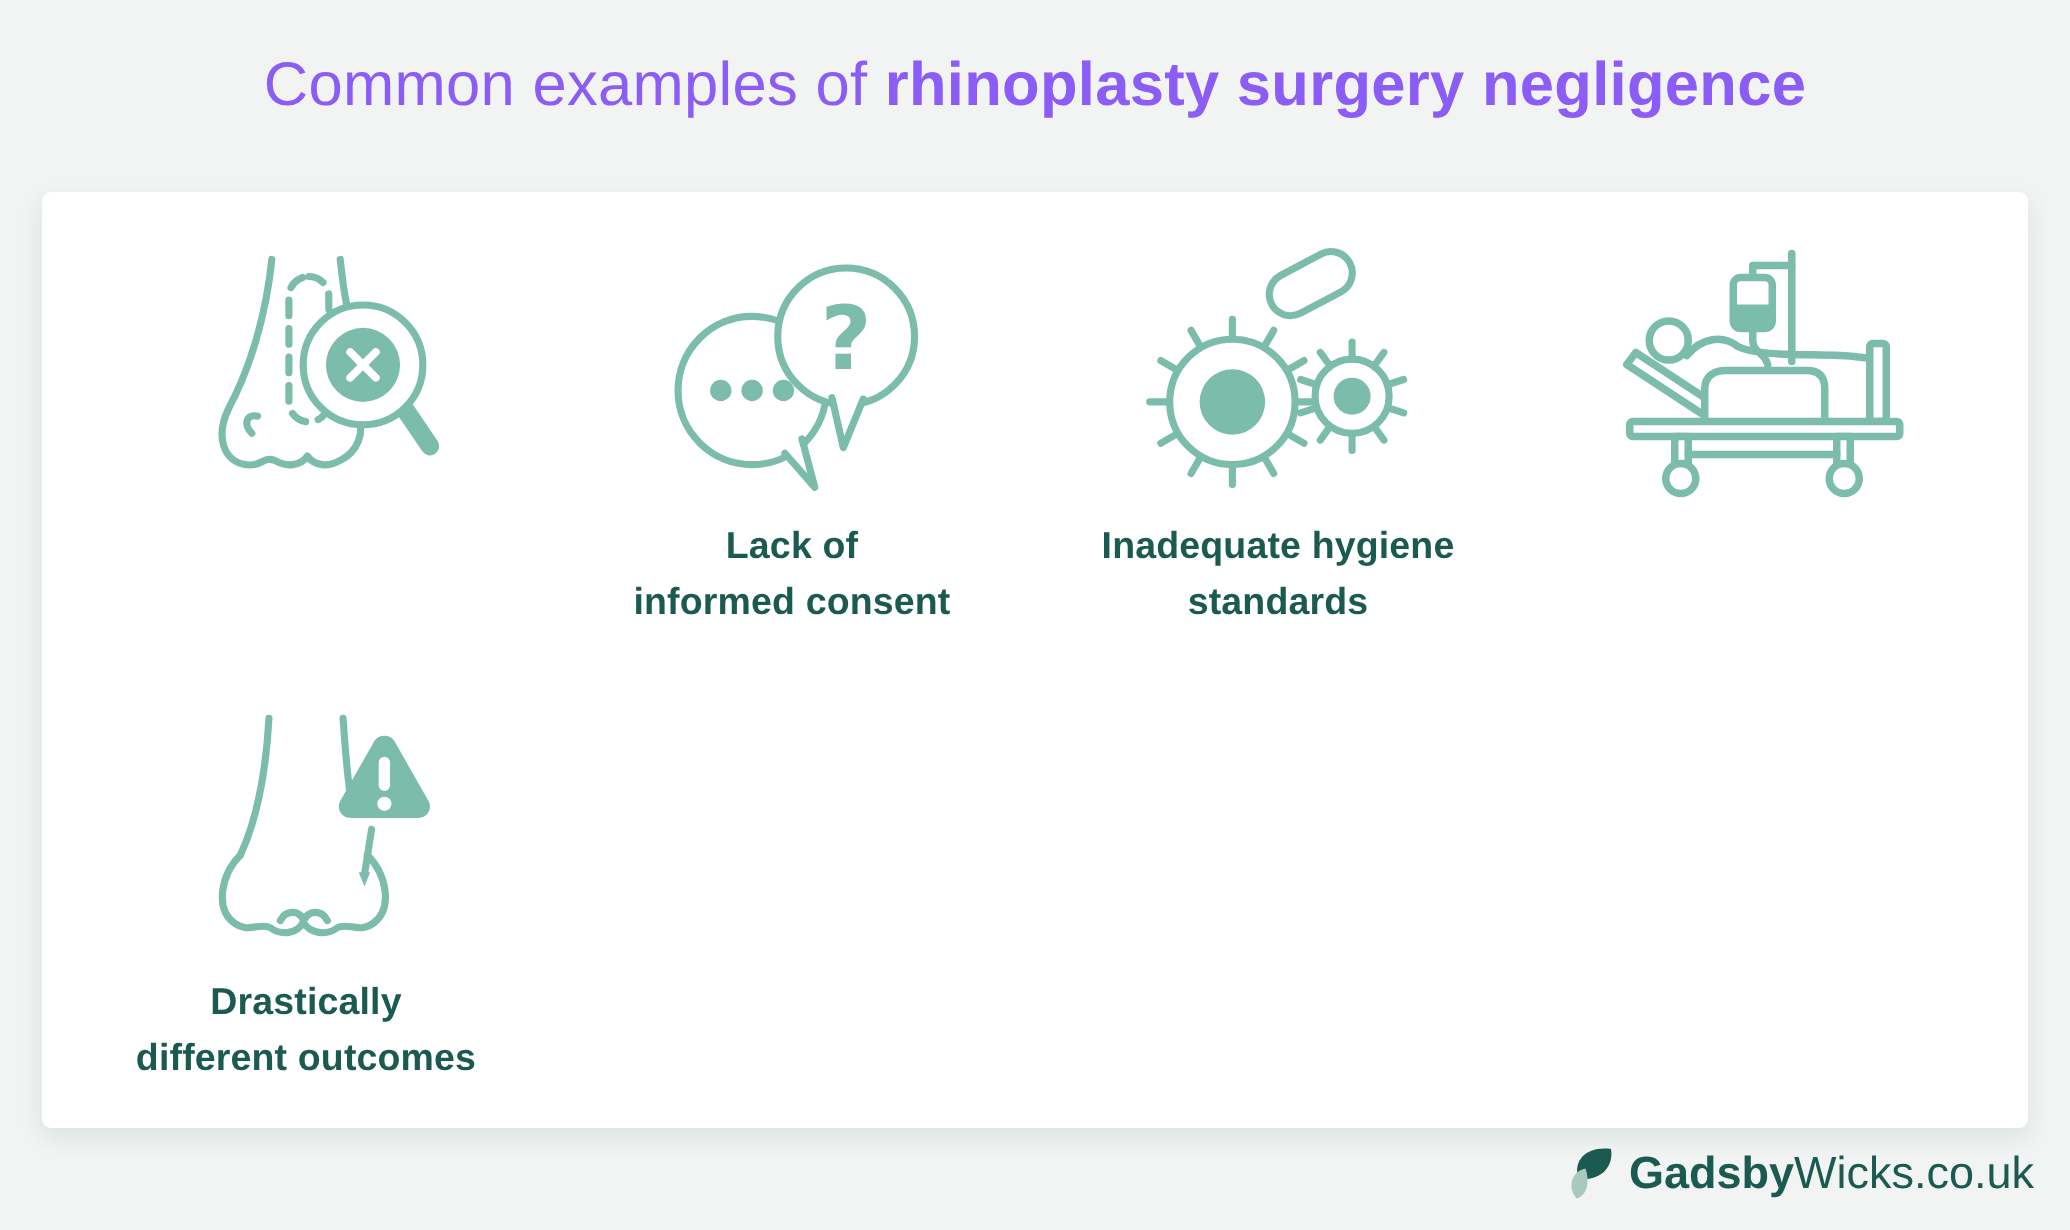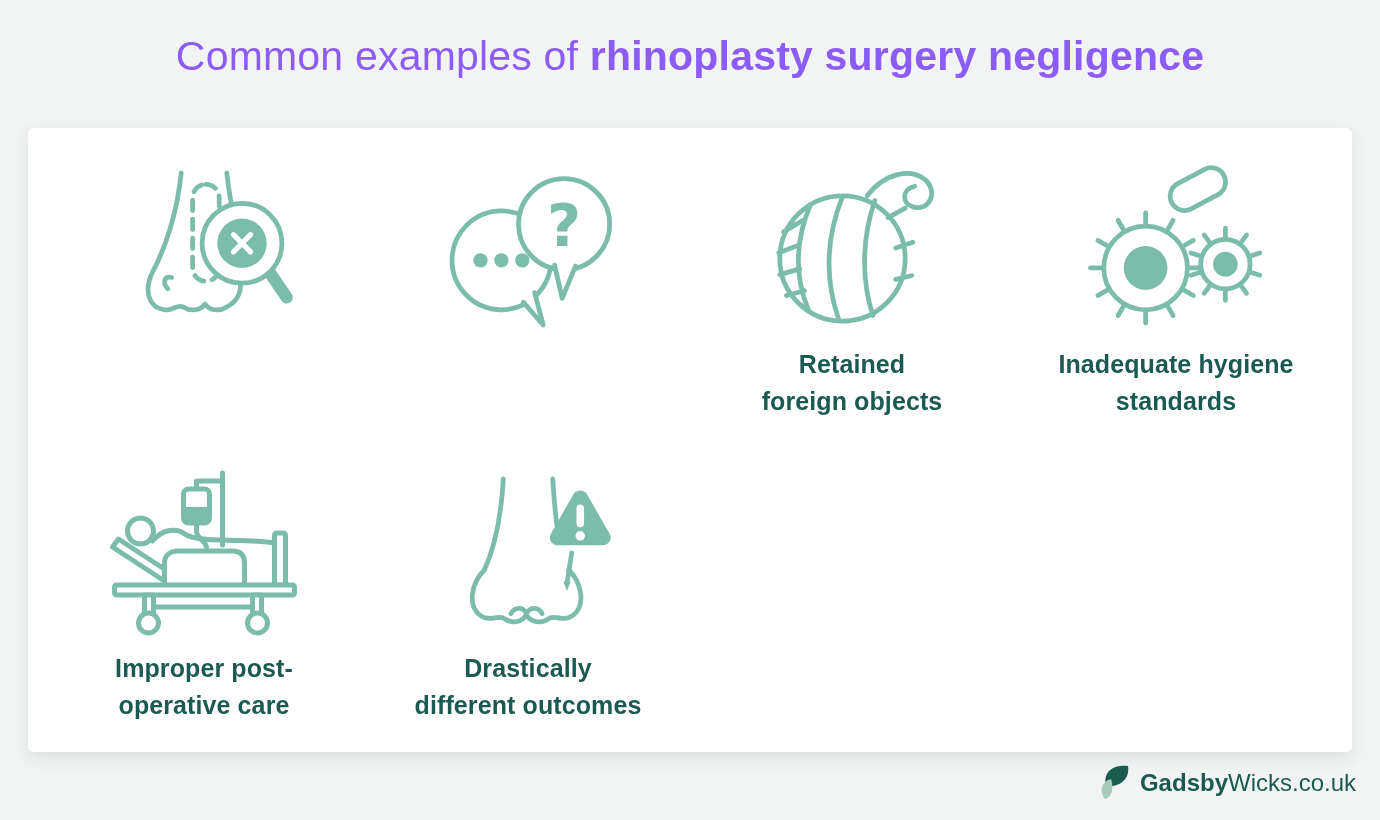--- a/index.html
+++ b/index.html
@@ -28,21 +28,21 @@
     height:172px;display:flex;align-items:center;justify-content:center;
     color:#7bbcab;
   }
   .label{
     margin-top:12px;font-size:25px;font-weight:700;color:#1b5a50;
     text-align:center;white-space:pre-line;line-height:1.47;letter-spacing:.1px;
   }
   .footer{
     position:absolute;right:24px;top:764px;
     display:flex;align-items:center;gap:7px;
-    font-size:24px;color:#1b5a50;cursor:pointer;
+    font-size:30px;color:#1b5a50;cursor:pointer;
   }
   .brand{display:flex;align-items:baseline;}
   .brand-bold{font-weight:700;}
   .brand-reg{font-weight:400;}
   
   .s{fill:none;stroke:currentColor;stroke-width:5;stroke-linecap:round;stroke-linejoin:round;}
   .w{fill:#ffffff;stroke:currentColor;stroke-width:5;stroke-linecap:round;stroke-linejoin:round;}
   .f{fill:currentColor;stroke:none;}
   .wx{stroke:#ffffff;stroke-width:5.5;stroke-linecap:round;fill:none;}
   .qmark{fill:currentColor;font-weight:bold;font-size:62px;font-family:"DejaVu Sans",sans-serif;}
@@ -78,38 +78,25 @@
           <circle class="w" cx="72" cy="98" r="52"></circle>
           <path class="w" d="M95,142 L116,166 L107,132"></path>
           <circle class="f" cx="50" cy="98" r="7.5"></circle>
           <circle class="f" cx="72" cy="98" r="7.5"></circle>
           <circle class="f" cx="94" cy="98" r="7.5"></circle>
           <circle class="w" cx="138" cy="60" r="48"></circle>
           <path class="w" d="M128,103 L136,138 L150,104"></path>
           <text class="qmark" x="138" y="83" text-anchor="middle">?</text>
         </svg>
       </div>
+      <div class="label">Lack of
+informed consent</div>
     </div>
 
 
-    <div class="cell">
-      <div class="icon-wrap">
-        <svg width="190" height="170" viewBox="0 0 200 170" aria-hidden="true">
-          <path class="s" d="M116,30 C134,6 163,0 178,14 C191,27 181,46 165,42 C151,38 153,23 166,20"></path>
-          <circle class="w" cx="90" cy="96" r="66"></circle>
-          <path class="s" d="M56,40 C40,78 40,116 54,150"></path>
-          <path class="s" d="M90,31 C72,76 72,120 86,160"></path>
-          <path class="s" d="M124,35 C110,76 110,120 122,156"></path>
-          <path class="s" d="M28,68 L48,56 M23,90 L44,82 M24,113 L45,107 M31,135 L50,130"></path>
-          <path class="s" d="M138,53 L156,43 M146,85 L164,79 M146,118 L163,114"></path>
-        </svg>
-      </div>
-      <div class="label">Retained
-foreign objects</div>
-    </div>
 
 
     <div class="cell">
       <div class="icon-wrap">
         <svg width="190" height="170" viewBox="0 0 200 170" aria-hidden="true">
           <rect class="w" x="92" y="8" width="62" height="30" rx="15" transform="rotate(-28 123 23)"></rect>
           <g>
             <line class="s" x1="68" y1="48" x2="68" y2="62"></line>
             <line class="s" x1="68" y1="48" x2="68" y2="62" transform="rotate(30 68 106)"></line>
             <line class="s" x1="68" y1="48" x2="68" y2="62" transform="rotate(60 68 106)"></line>
@@ -159,22 +146,20 @@
           <rect class="w" x="170" y="66" width="11" height="52" rx="2"></rect>
           <path class="w" d="M60,118 L60,96 C60,88 66,84 74,84 L128,84 C136,84 140,88 140,96 L140,118"></path>
           <rect class="w" x="10" y="118" width="180" height="10" rx="2"></rect>
           <rect class="w" x="40" y="128" width="9" height="22"></rect>
           <rect class="w" x="148" y="128" width="9" height="22"></rect>
           <path class="s" d="M49,140 L148,140"></path>
           <circle class="w" cx="44" cy="156" r="10"></circle>
           <circle class="w" cx="153" cy="156" r="10"></circle>
         </svg>
       </div>
-      <div class="label">Improper post-
-operative care</div>
     </div>
 
     <div class="cell">
       <div class="icon-wrap">
         <svg width="190" height="170" viewBox="0 0 200 170" aria-hidden="true">
           <path class="s" d="M74,8 C72,44 66,78 54,104"></path>
           <path class="s" d="M126,8 C128,34 129,55 133,72"></path>
           <path class="s" d="M54,104 C40,118 36,142 50,152 C60,159 68,151 75,155 C83,161 94,159 98,151 C103,159 114,161 122,155 C129,151 137,159 147,152 C161,142 157,118 143,104"></path>
           <path class="s" d="M82,150 C86,142 95,143 98,149"></path>
           <path class="s" d="M99,149 C102,143 111,142 115,150"></path>

